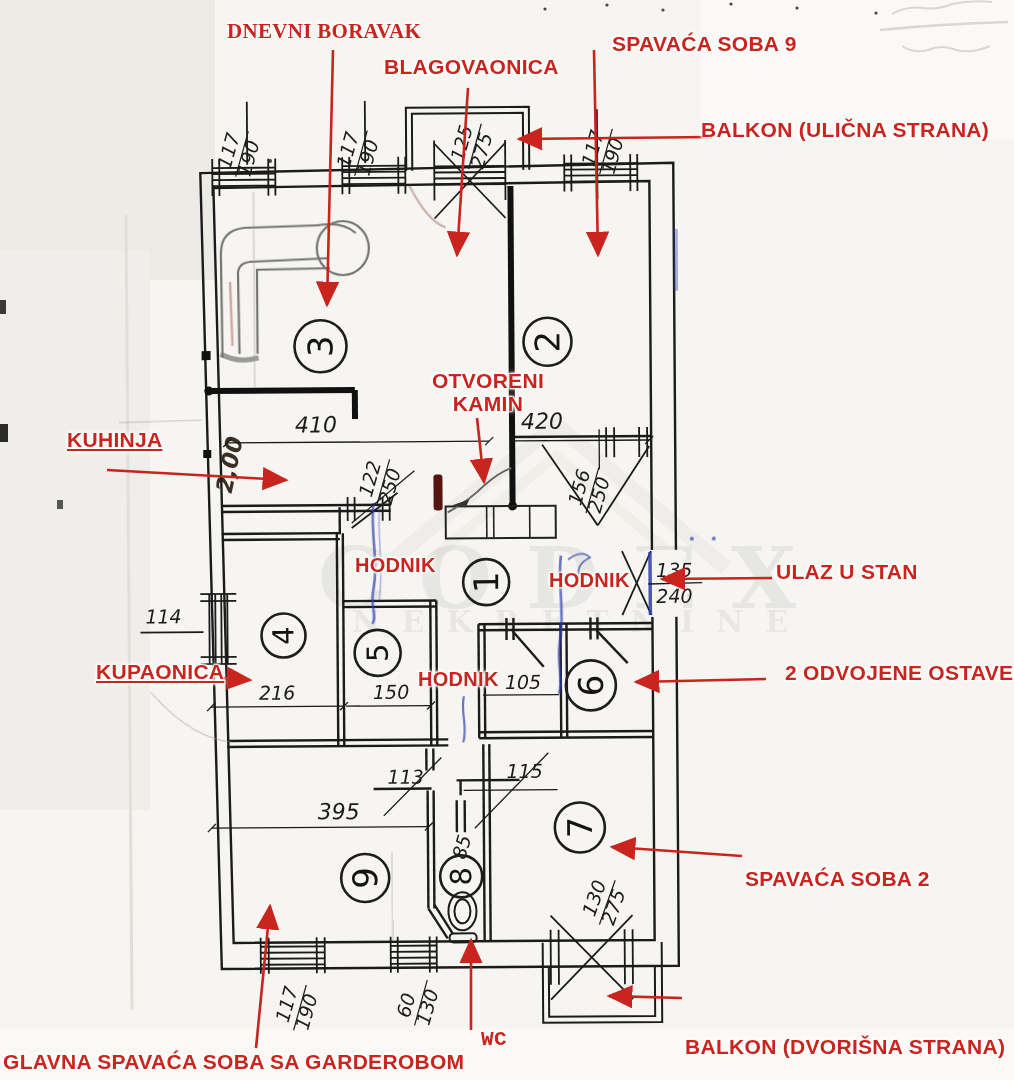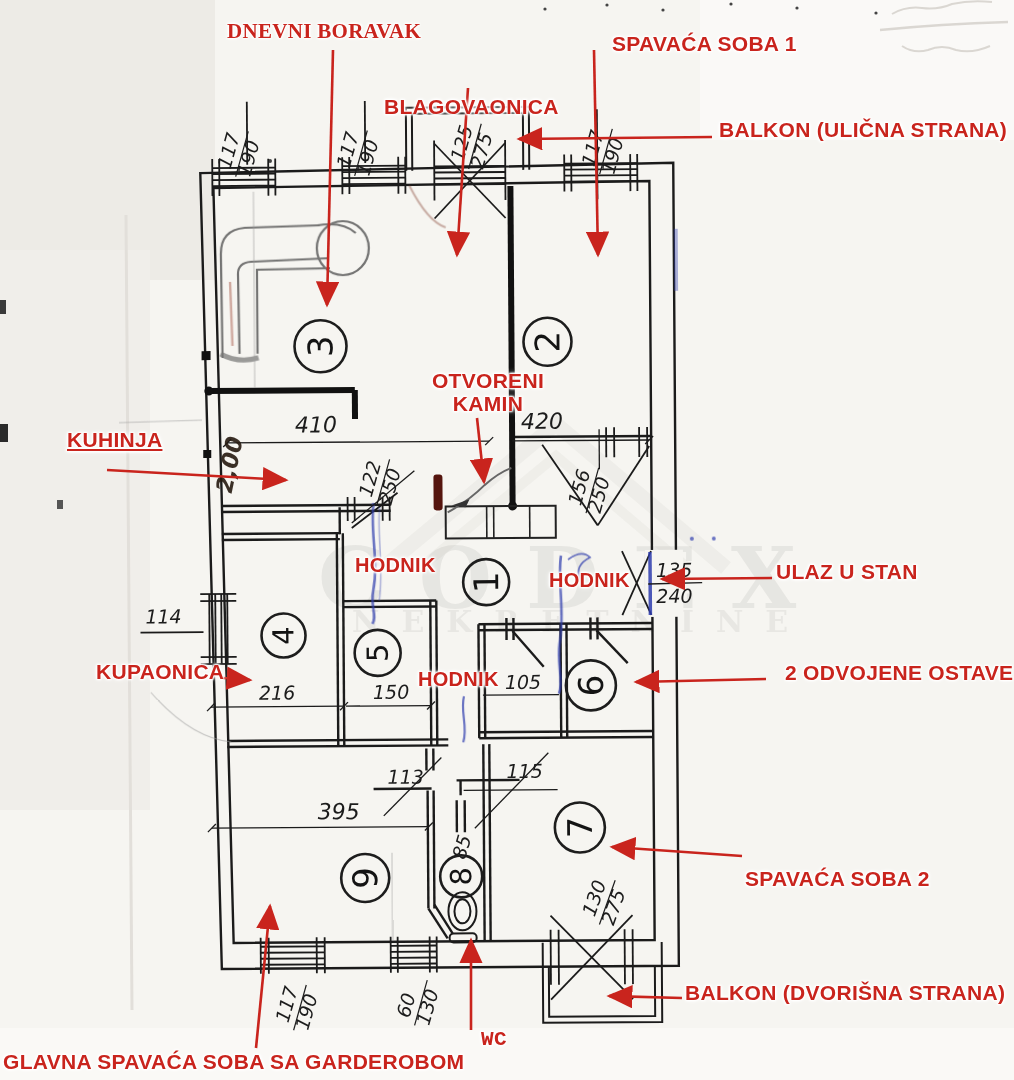--- a/index.html
+++ b/index.html
@@ -428,29 +428,29 @@
     <line x1="223" y1="678" x2="250" y2="680" marker-end="url(#arr)"></line>
     <line x1="766" y1="679" x2="636" y2="682" marker-end="url(#arr)"></line>
     <line x1="742" y1="856" x2="612" y2="847" marker-end="url(#arr)"></line>
     <line x1="682" y1="998" x2="609" y2="996" marker-end="url(#arr)"></line>
     <line x1="256" y1="1048" x2="270" y2="906" marker-end="url(#arr)"></line>
     <line x1="471" y1="1030" x2="471" y2="940" marker-end="url(#arr)"></line>
   </g>
 </svg>
 
 <div class="lbl" style="left:227px;top:19px;font-family:Liberation Serif, serif;">DNEVNI BORAVAK</div>
-<div class="lbl" style="left:384px;top:55px;margin-top:40px;">BLAGOVAONICA</div>
-<div class="lbl" style="left:612px;top:32px;">SPAVAĆA SOBA 1</div>
-<div class="lbl" style="left:719px;top:118px;">BALKON (ULIČNA STRANA)</div>
+<div class="lbl" style="left:384px;top:55px;">BLAGOVAONICA</div>
+<div class="lbl" style="left:612px;top:32px;">SPAVAĆA SOBA 9</div>
+<div class="lbl" style="left:701px;top:118px;">BALKON (ULIČNA STRANA)</div>
 <div class="lbl two" style="left:412px;top:369px;">OTVORENI KAMIN</div>
 <div class="lbl" style="left:67px;top:428px;text-decoration:underline;">KUHINJA</div>
 <div class="lbl sm" style="left:355px;top:554px;">HODNIK</div>
 <div class="lbl sm" style="left:549px;top:569px;">HODNIK</div>
 <div class="lbl" style="left:776px;top:560px;">ULAZ U STAN</div>
-<div class="lbl" style="left:96px;top:660px;">KUPAONICA</div>
+<div class="lbl" style="left:96px;top:660px;text-decoration:underline;">KUPAONICA</div>
 <div class="lbl sm" style="left:418px;top:668px;">HODNIK</div>
 <div class="lbl" style="left:785px;top:661px;">2 ODVOJENE OSTAVE</div>
 <div class="lbl" style="left:745px;top:843px;margin-top:24px;">SPAVAĆA SOBA 2</div>
-<div class="lbl" style="left:685px;top:981px;">BALKON (DVORIŠNA STRANA)</div>
+<div class="lbl" style="left:685px;top:1035px;">BALKON (DVORIŠNA STRANA)</div>
 <div class="lbl" style="left:3px;top:1050px;">GLAVNA SPAVAĆA SOBA SA GARDEROBOM</div>
 <div class="lbl" style="left:481px;top:1028px;font-family:Liberation Mono, monospace;">WC</div>
 
 </div>
 
 </body></html>

